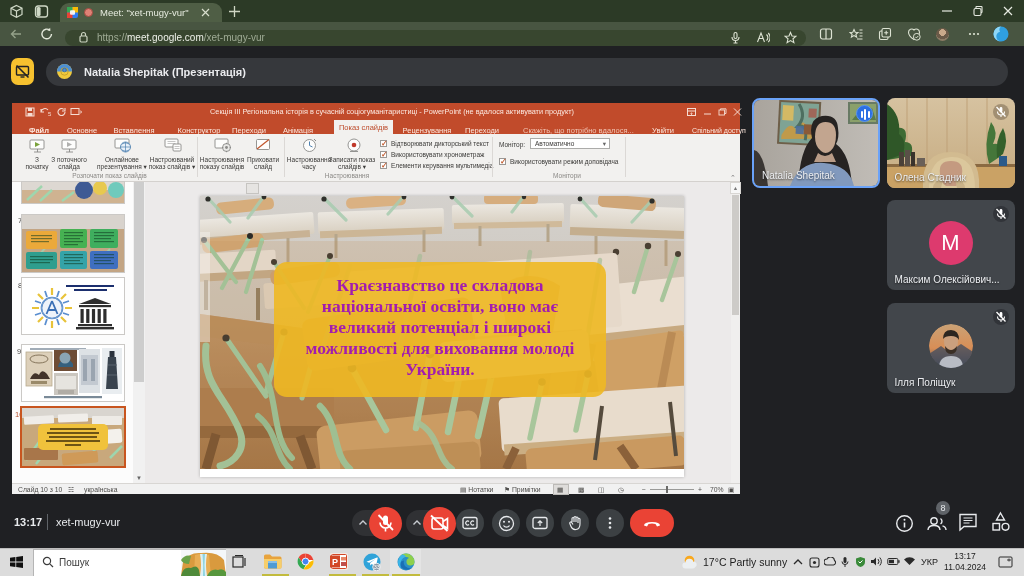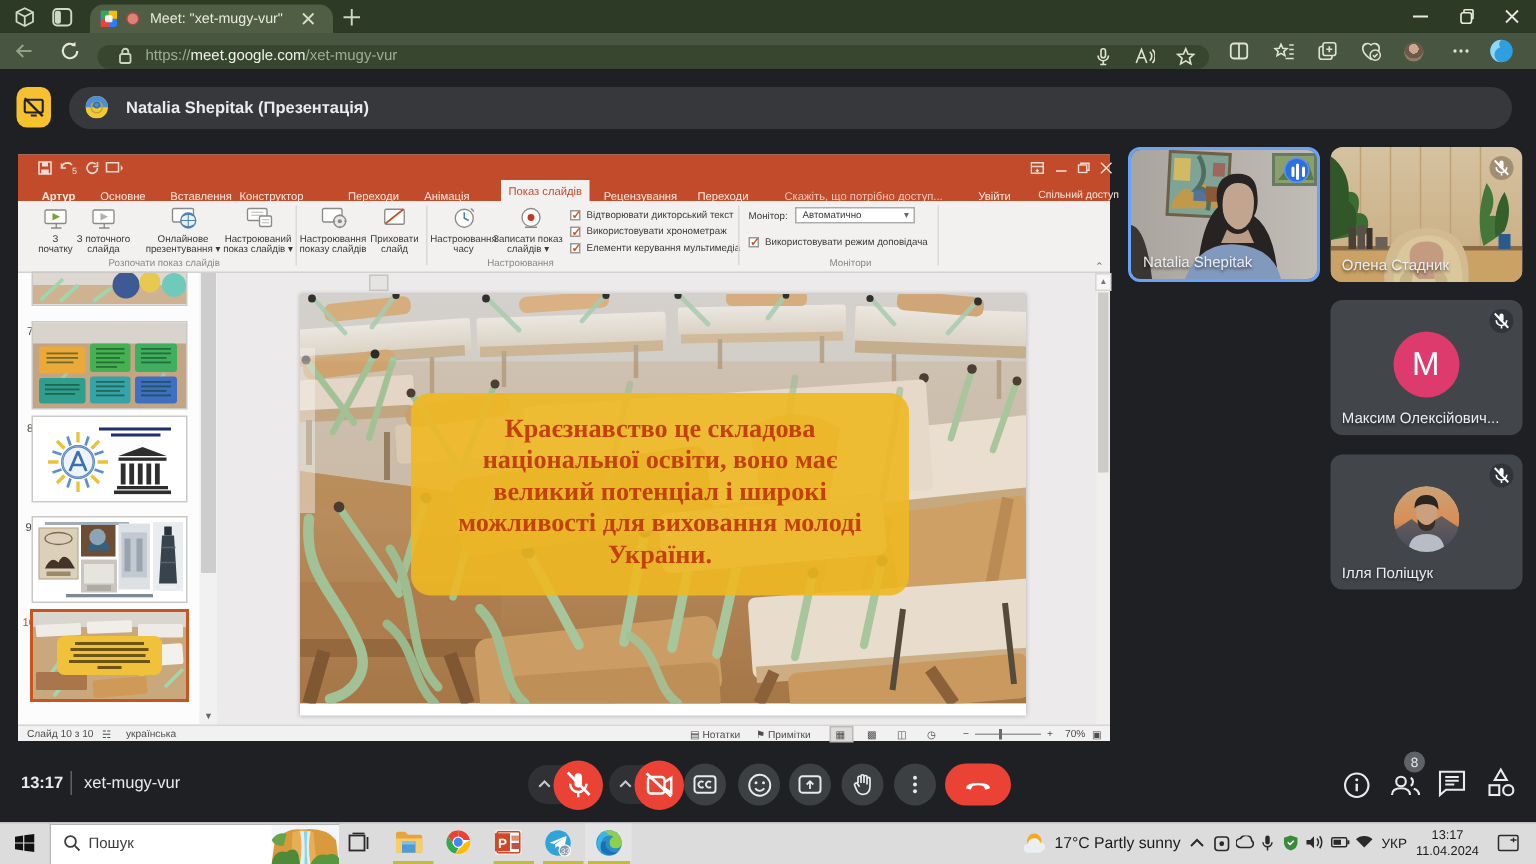--- a/index.html
+++ b/index.html
@@ -176,51 +176,52 @@
     <path d="M2 5 a4 4 0 0 1 7 -2 M2 2 v3 h3" fill="none" stroke="#f6ddd3" stroke-width="1.1"></path>
     <text x="9" y="9" font-size="6" fill="#f6ddd3">5</text>
   </svg>
   <svg class="ico" style="left:45px;top:4px" width="10" height="10" viewBox="0 0 10 10">
     <path d="M8 5 a3.5 3.5 0 1 1 -1.2 -2.6 M8 1 v3 h-3" fill="none" stroke="#f6ddd3" stroke-width="1.1"></path>
   </svg>
   <svg class="ico" style="left:58px;top:4px" width="12" height="10" viewBox="0 0 12 10">
     <rect x="1" y="1.5" width="8" height="6" fill="none" stroke="#f6ddd3" stroke-width="1"></rect>
     <path d="M10.5 3 l1.5 2 -1.5 2" fill="#f6ddd3"></path>
   </svg>
+  <div class="a" style="left:80px;top:0;width:600px;height:17px;line-height:17px;text-align:center;font-size:7.3px;color:#fce9e1;">Секція ІІІ Регіональна історія в сучасній соціогуманітаристиці - PowerPoint (не вдалося активувати продукт)</div>
   <svg class="ico" style="left:675px;top:5px" width="9" height="8" viewBox="0 0 9 8">
         <rect x="0.5" y="0.5" width="8" height="7" fill="none" stroke="#f6ddd3" stroke-width="1"></rect>
         <path d="M0.5 3 h8" stroke="#f6ddd3"></path>
         <path d="M4.5 4.5 l0 2 M3.5 5.5 l1 1 1 -1" stroke="#f6ddd3" stroke-width="0.8" fill="none"></path>
       </svg>
   <svg class="ico" style="left:691px;top:7px" width="9" height="8" viewBox="0 0 9 8">
         <path d="M1 4 h7" stroke="#f6ddd3" stroke-width="1"></path>
       </svg>
   <svg class="ico" style="left:706px;top:5px" width="9" height="8" viewBox="0 0 9 8">
         <rect x="1" y="2" width="5.5" height="5" fill="none" stroke="#f6ddd3" stroke-width="0.9"></rect>
         <path d="M2.5 2 V0.8 H8 V5.5 H6.5" fill="none" stroke="#f6ddd3" stroke-width="0.9"></path>
       </svg>
   <svg class="ico" style="left:721px;top:5px" width="9" height="8" viewBox="0 0 9 8">
         <path d="M1 0.5 L8 7.5 M8 0.5 L1 7.5" stroke="#f6ddd3" stroke-width="1"></path>
       </svg>
 
   <div class="a" style="left:0;top:17px;width:728px;height:14px;background:#c14b2b;"></div>
-  <div class="ptab" style="left:14px;width:26px;font-weight:bold;">Артур</div>
+  <div class="ptab" style="left:14px;width:26px;font-weight:bold;">Файл</div>
   <div class="ptab" style="left:48px;width:44px;">Основне</div>
   <div class="ptab" style="left:96px;width:52px;">Вставлення</div>
-  <div class="ptab" style="left:140px;width:58px;">Конструктор</div>
+  <div class="ptab" style="left:158px;width:58px;">Конструктор</div>
   <div class="ptab" style="left:214px;width:46px;">Переходи</div>
   <div class="ptab" style="left:264px;width:44px;">Анімація</div>
   <div class="a" style="left:322px;top:17px;width:59px;height:14px;background:#f2f1ef;color:#bd4a2a;font-size:7.5px;display:flex;align-items:center;justify-content:center;">Показ слайдів</div>
   <div class="ptab" style="left:385px;width:60px;">Рецензування</div>
   <div class="ptab" style="left:449px;width:42px;">Переходи</div>
   <svg class="ico" style="left:500px;top:123px" width="8" height="9" viewBox="0 0 8 9">
         <circle cx="4" cy="3.2" r="2.6" fill="none" stroke="#f3c5b4" stroke-width="0.9"></circle>
         <path d="M2.8 6.5 h2.4 M3 8 h2" stroke="#f3c5b4" stroke-width="0.9"></path>
       </svg>
-  <div class="ptab" style="left:511px;width:140px;color:#f3c5b4;justify-content:flex-start;">Скажіть, що потрібно доступ...</div>
+  <div class="ptab" style="left:511px;width:140px;color:#f3c5b4;justify-content:flex-start;">Скажіть, що потрібно вдалося...</div>
   <div class="ptab" style="left:635px;width:32px;">Увійти</div>
   <svg class="ico" style="left:671px;top:123px" width="8" height="8" viewBox="0 0 8 8">
         <circle cx="4" cy="2.3" r="1.7" fill="none" stroke="#fde7dd" stroke-width="0.9"></circle>
         <path d="M0.8 7.6 q0 -3 3.2 -3 q3.2 0 3.2 3" fill="none" stroke="#fde7dd" stroke-width="0.9"></path>
       </svg>
   <div class="ptab" style="left:681px;width:52px;white-space:nowrap;font-size:7px;">Спільний доступ</div>
 
   <div class="a" style="left:0;top:31px;width:728px;height:48px;background:#f2f1ef;border-bottom:1px solid #d4d1ce;"></div>
 
   <svg class="ico" style="left:17px;top:35px" width="17" height="16" viewBox="0 0 17 16">
@@ -554,21 +555,21 @@
     <path d="M120 210 C 140 230, 132 258, 150 273" fill="none" stroke="#97cba1" stroke-width="6.5" stroke-linecap="round"></path>
     <path d="M220 228 C 240 240, 236 262, 252 273" fill="none" stroke="#9ccea6" stroke-width="6" stroke-linecap="round" opacity="0.9"></path>
     <path d="M58 220 C 78 236, 74 258, 90 273" fill="none" stroke="#8fc299" stroke-width="6" stroke-linecap="round"></path>
     <path d="M402 210 L395 264 M470 206 L476 260" stroke="#3a3a36" stroke-width="4"></path>
 
     <rect x="0" y="45" width="484" height="228" fill="#c49358" opacity="0.20"></rect>
     <rect x="0" y="36" width="10" height="110" fill="#f6f4f0" opacity="0.45"></rect>
   </svg>
 
   <div class="a" style="left:262px;top:159px;width:332px;height:135px;border-radius:13px;background:rgba(238,184,34,0.9);"></div>
-  <div class="a" style="left:262px;top:172px;width:332px;font-family:'Liberation Serif',serif;font-weight:bold;font-size:17.5px;line-height:21px;color:#c2410c;text-align:center;">Краєзнавство це складова<br>національної освіти, воно має<br>великий потенціал і широкі<br>можливості для виховання молоді<br>України.</div>
+  <div class="a" style="left:262px;top:172px;width:332px;font-family:'Liberation Serif',serif;font-weight:bold;font-size:17.5px;line-height:21px;color:#a21caf;text-align:center;">Краєзнавство це складова<br>національної освіти, воно має<br>великий потенціал і широкі<br>можливості для виховання молоді<br>України.</div>
 
   <div class="a" style="left:719px;top:79px;width:9px;height:301px;background:#f0efee;"></div>
   <div class="a" style="left:719px;top:80px;width:9px;height:10px;background:#f7f7f7;outline:1px solid #d8d6d3;font-size:5.5px;color:#777;text-align:center;line-height:10px;">▲</div>
   <div class="a" style="left:720px;top:92px;width:7px;height:120px;background:#cdcbc8;"></div>
 
   <div class="a" style="left:235px;top:81px;width:11px;height:9px;background:#e6e4e2;outline:1px solid #c6c4c1;"></div>
 
   <div class="a" style="left:0;top:380px;width:728px;height:11px;background:#f1f1f1;border-top:1px solid #d8d6d3;font-size:6.8px;color:#4e4d4b;">
     <span class="a" style="left:6px;top:2px;">Слайд 10 з 10</span>
     <span class="a" style="left:56px;top:2px;">☵</span>

